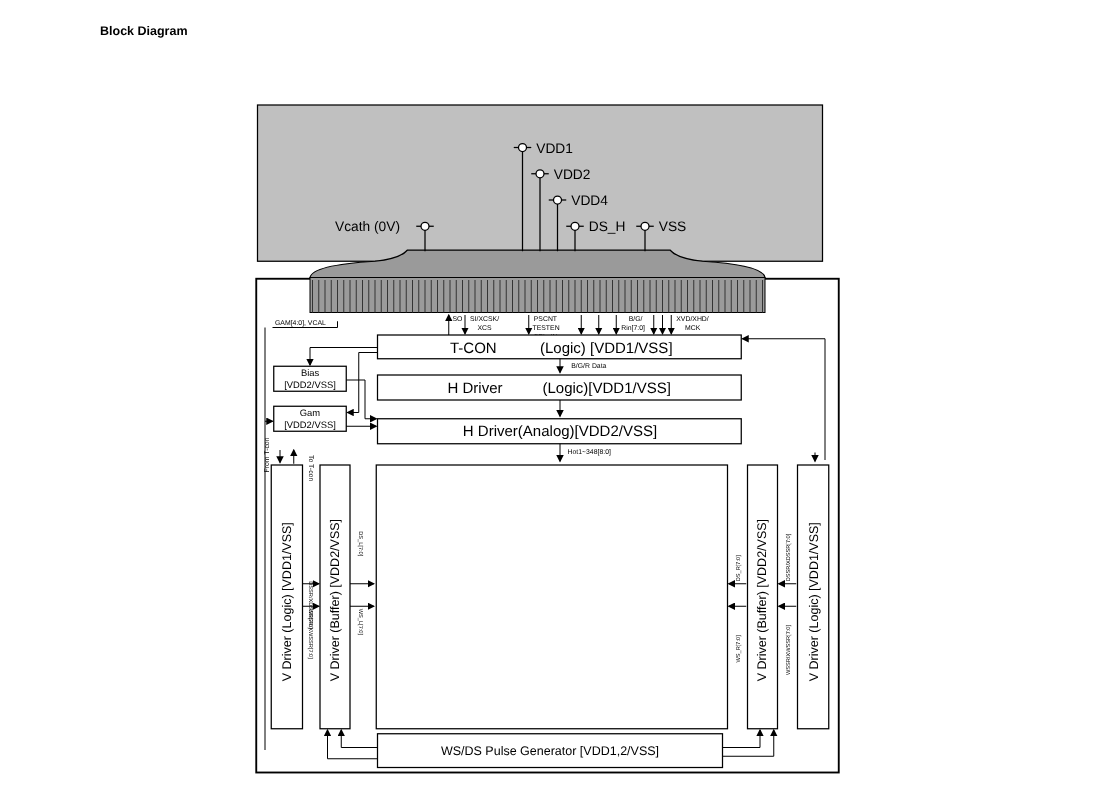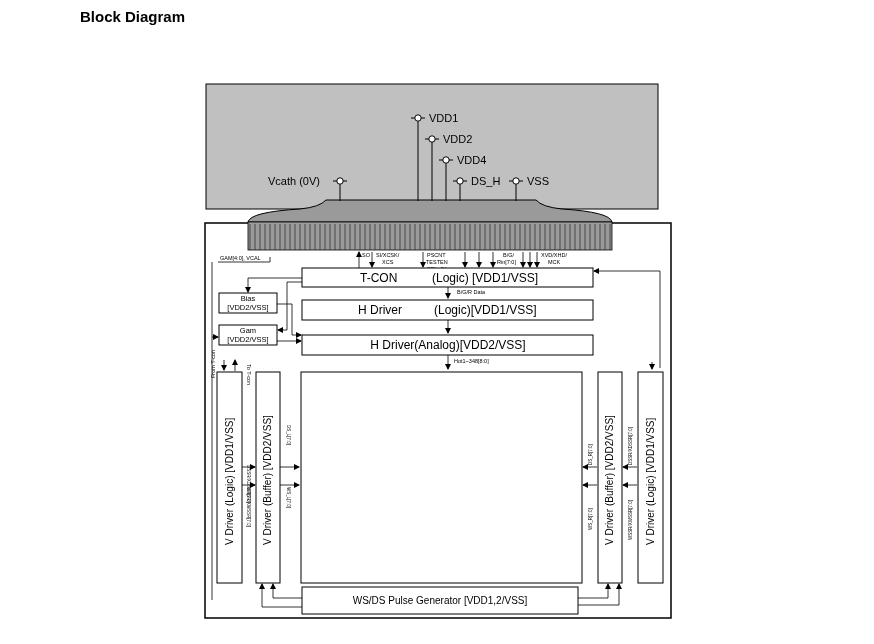--- a/index.html
+++ b/index.html
@@ -1,17 +1,17 @@
 <!DOCTYPE html>
 <html><head>
 <meta charset="utf-8">
 <style>
   html,body{margin:0;padding:0;background:#fff;}
   body{width:874px;height:644px;position:relative;overflow:hidden;font-family:"Liberation Sans",sans-serif;color:#000;}
-  .title{position:absolute;left:80px;top:8px;font-size:15px;font-weight:bold;}
+  .title{position:absolute;left:80px;top:20px;font-size:10px;font-weight:bold;}
   svg{position:absolute;left:0;top:0;}
   .t{font-family:"Liberation Sans",sans-serif;fill:#000;}
 </style>
 </head>
 <body>
 
 <div class="title">Block Diagram</div>
 
 <svg width="874" height="644" viewBox="0 0 874 644">
   <defs>

